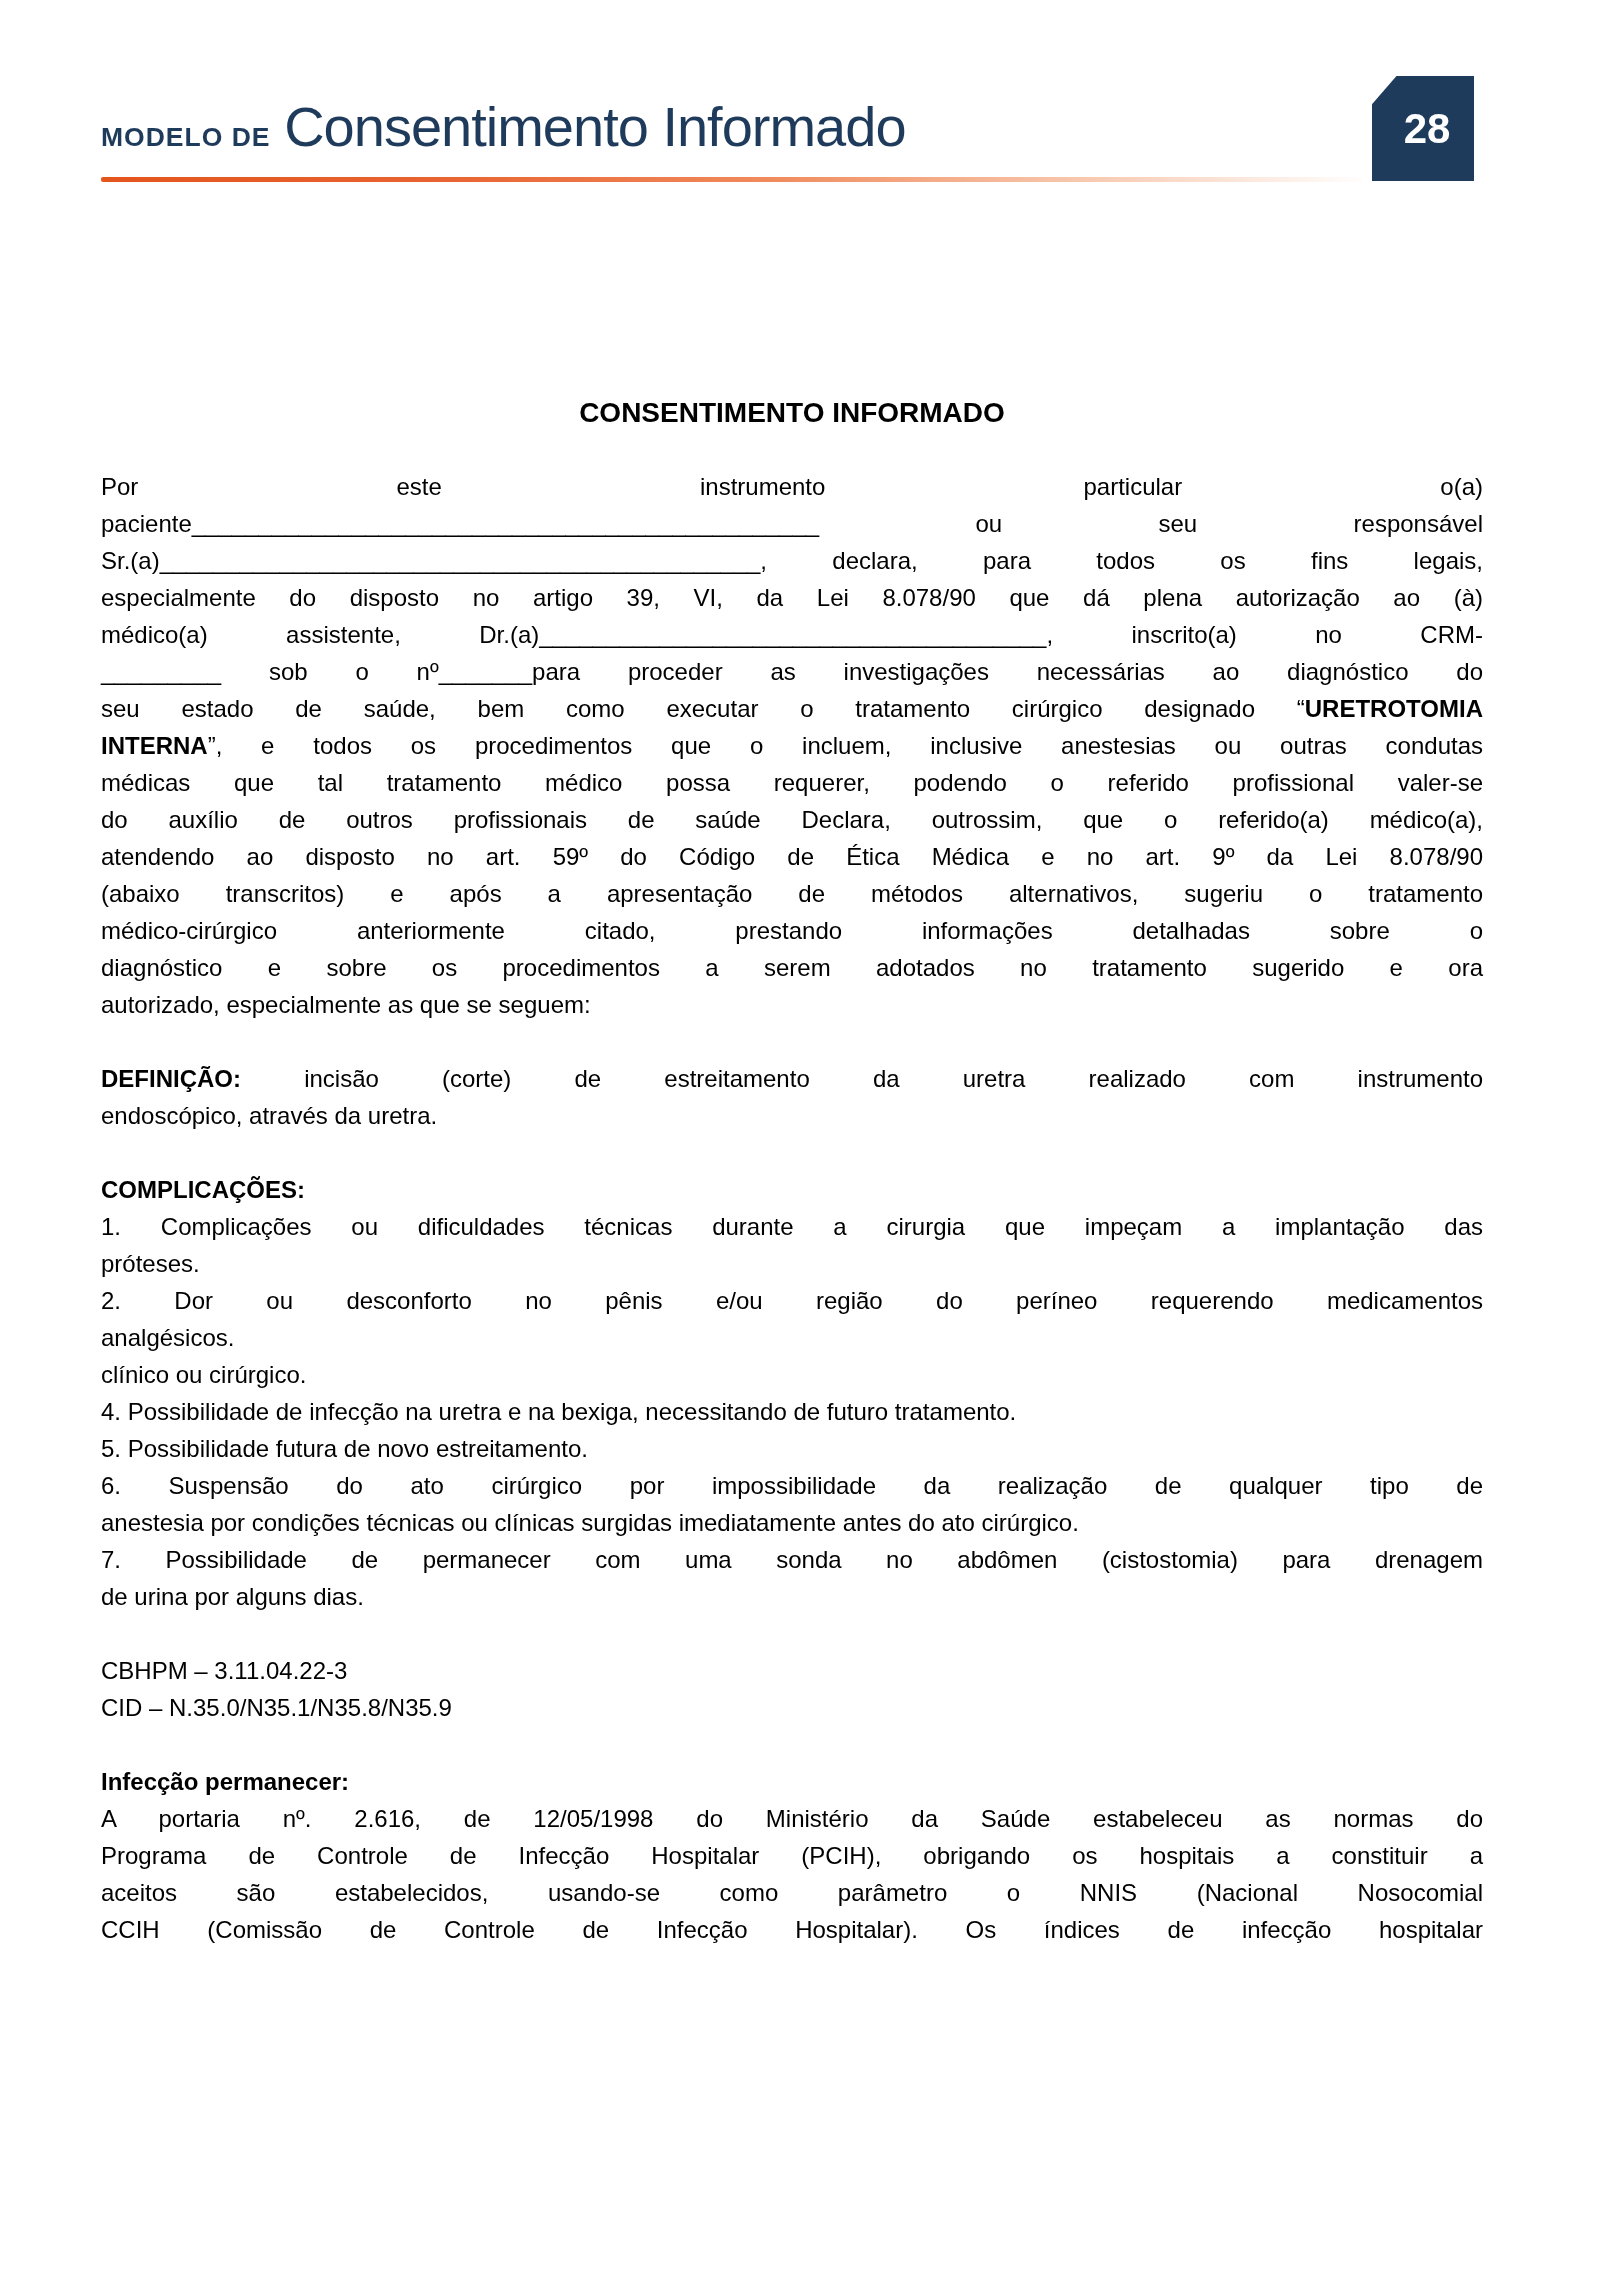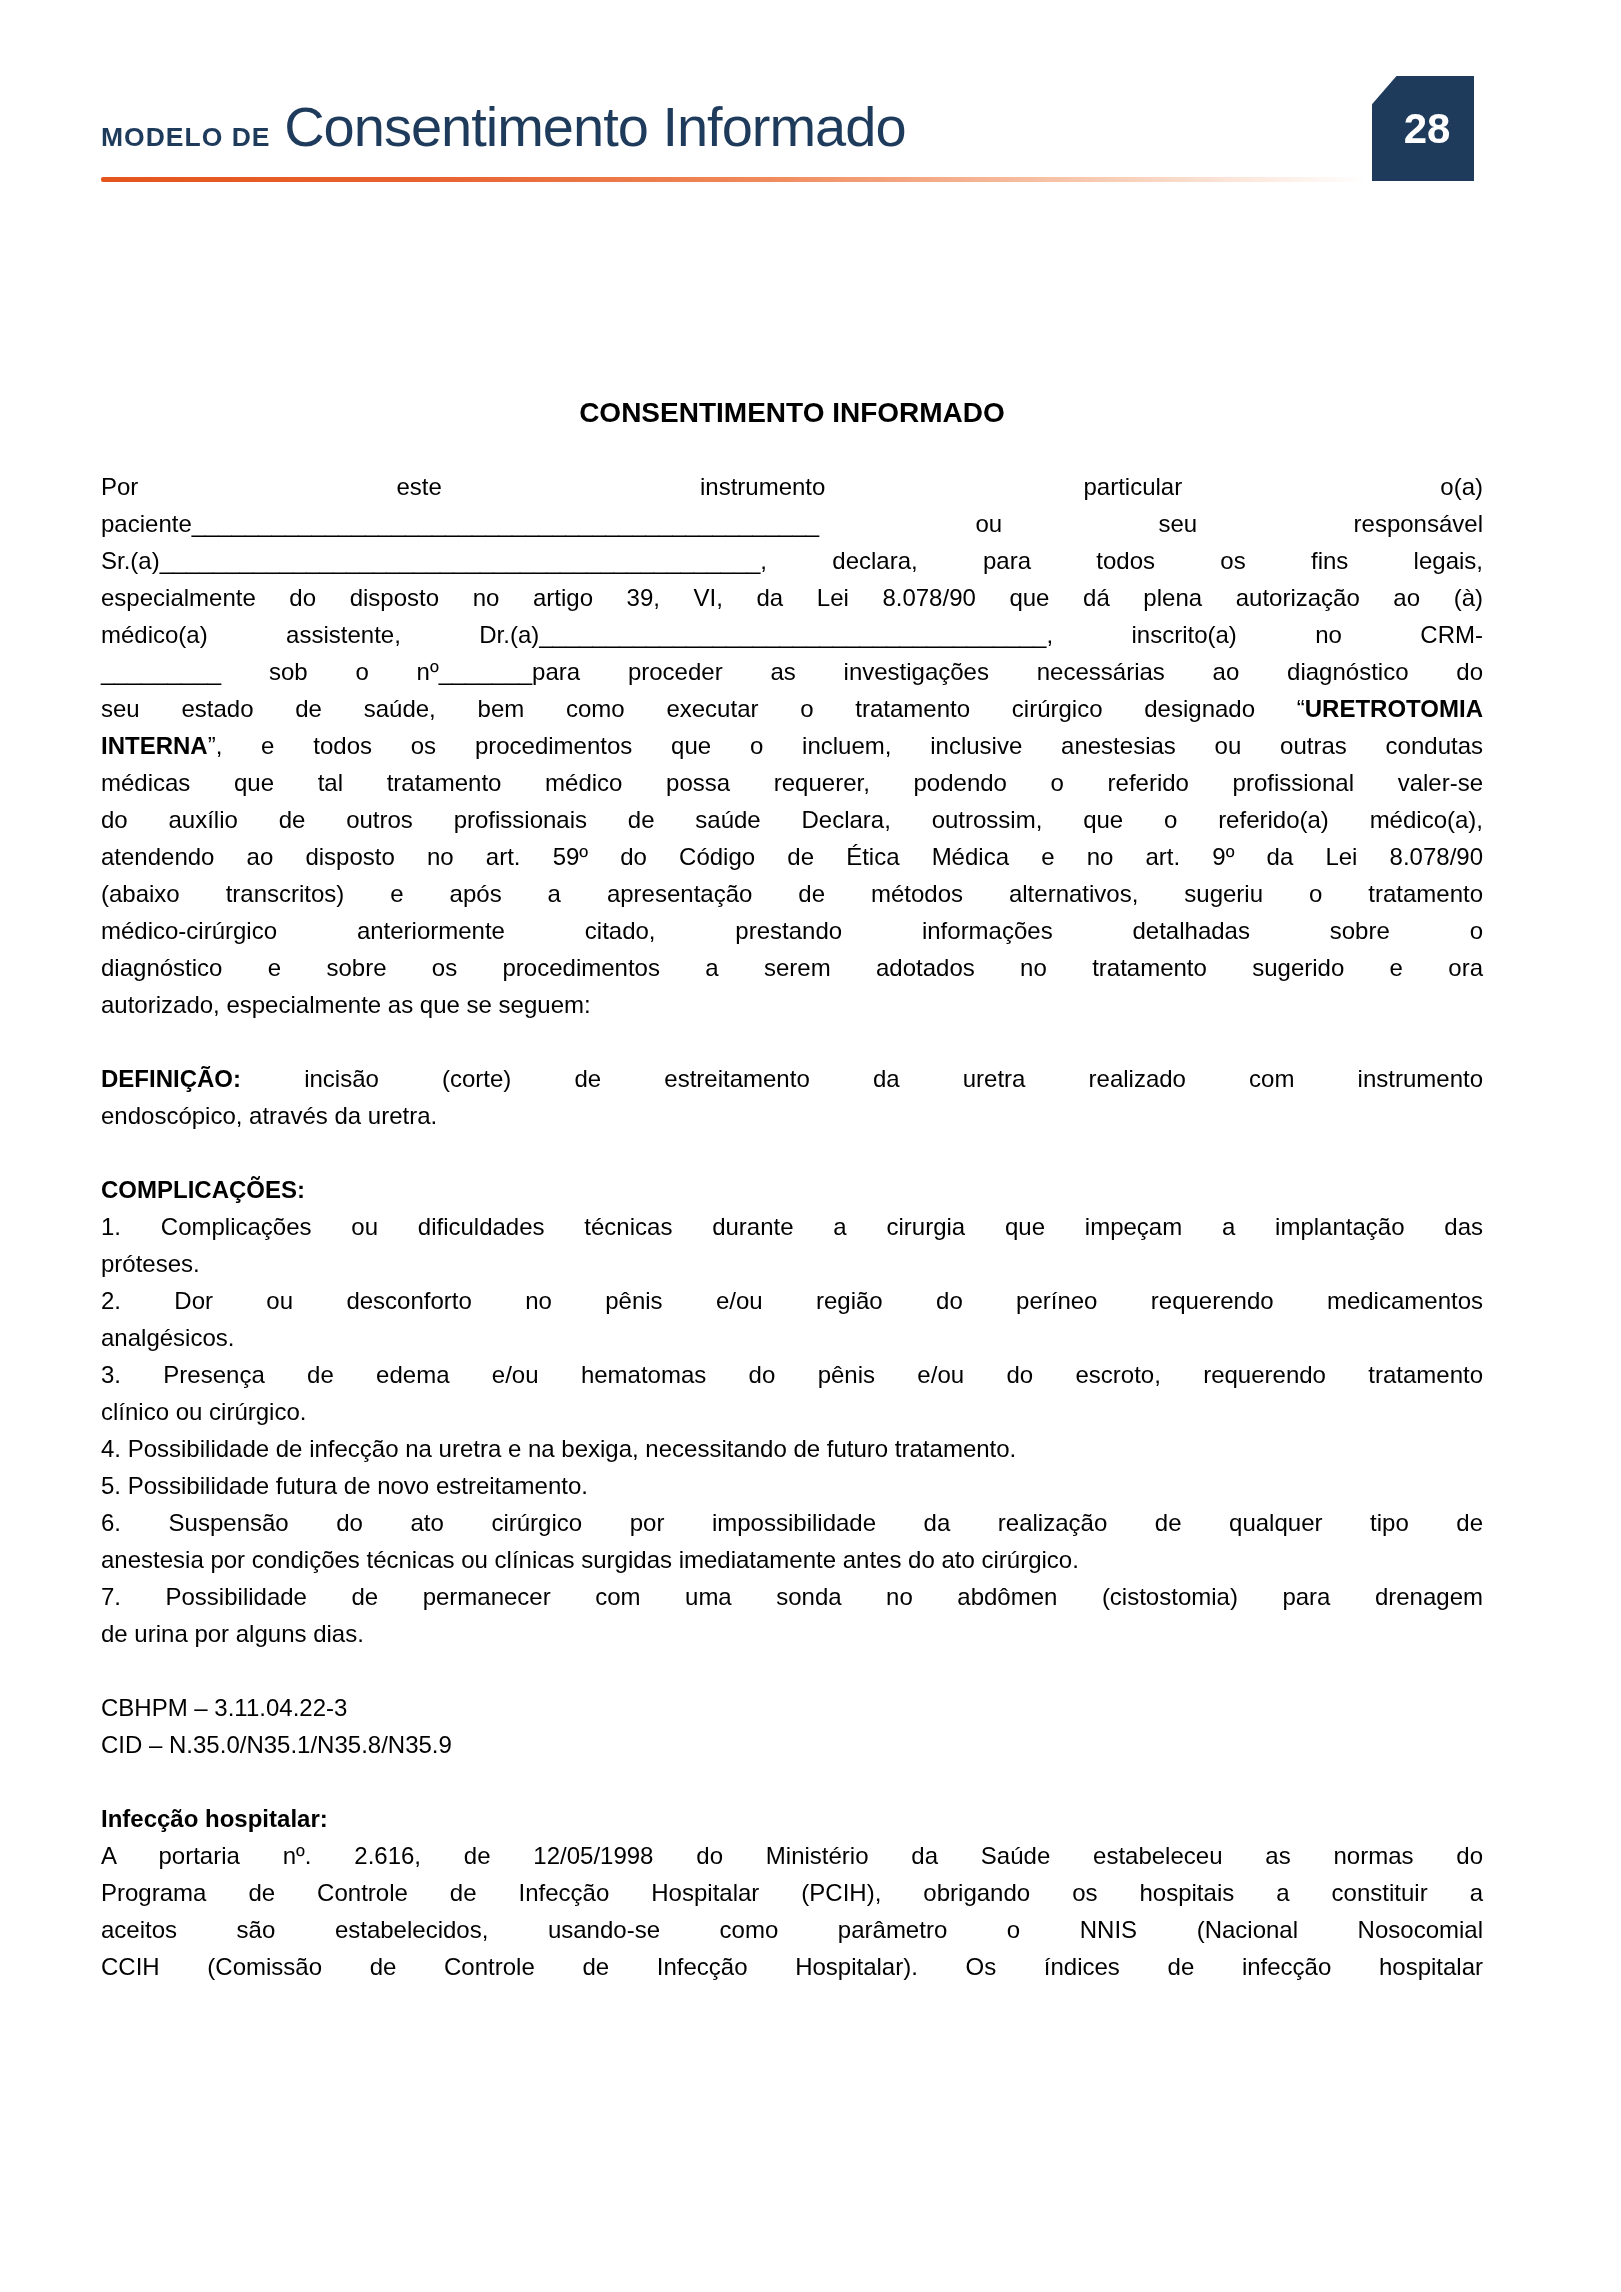--- a/index.html
+++ b/index.html
@@ -76,37 +76,36 @@
           <div class="line fill"><span class="b">DEFINIÇÃO:</span><span> incisão (corte) de estreitamento da uretra realizado com instrumento</span></div>
           <div class="line"><span>endoscópico, através da uretra.</span></div>
         </div>
         <div class="spacer"></div>
         <div class="para">
           <div class="line"><span class="b">COMPLICAÇÕES:</span></div>
           <div class="line fill"><span>1. Complicações ou dificuldades técnicas durante a cirurgia que impeçam a implantação das</span></div>
           <div class="line"><span>próteses.</span></div>
           <div class="line fill"><span>2. Dor ou desconforto no pênis e/ou região do períneo requerendo medicamentos</span></div>
           <div class="line"><span>analgésicos.</span></div>
-          <div class="line fill"><span>3. Presença de edema e/ou hematomas do pênis e/ou do escroto, requerendo tratamento</span></div>
           <div class="line"><span>clínico ou cirúrgico.</span></div>
           <div class="line"><span>4. Possibilidade de infecção na uretra e na bexiga, necessitando de futuro tratamento.</span></div>
           <div class="line"><span>5. Possibilidade futura de novo estreitamento.</span></div>
           <div class="line fill"><span>6. Suspensão do ato cirúrgico por impossibilidade da realização de qualquer tipo de</span></div>
           <div class="line"><span>anestesia por condições técnicas ou clínicas surgidas imediatamente antes do ato cirúrgico.</span></div>
           <div class="line fill"><span>7. Possibilidade de permanecer com uma sonda no abdômen (cistostomia) para drenagem</span></div>
           <div class="line"><span>de urina por alguns dias.</span></div>
         </div>
         <div class="spacer"></div>
         <div class="para">
           <div class="line"><span>CBHPM – 3.11.04.22-3</span></div>
           <div class="line"><span>CID – N.35.0/N35.1/N35.8/N35.9</span></div>
         </div>
         <div class="spacer"></div>
         <div class="para">
-          <div class="line"><span class="b">Infecção hospitalar:</span></div>
+          <div class="line"><span class="b">Infecção permanecer:</span></div>
           <div class="line fill"><span>A portaria nº. 2.616, de 12/05/1998 do Ministério da Saúde estabeleceu as normas do</span></div>
           <div class="line fill"><span>Programa de Controle de Infecção Hospitalar (PCIH), obrigando os hospitais a constituir a</span></div>
           <div class="line fill"><span>aceitos são estabelecidos, usando-se como parâmetro o NNIS (Nacional Nosocomial</span></div>
           <div class="line fill"><span>CCIH (Comissão de Controle de Infecção Hospitalar). Os índices de infecção hospitalar</span></div>
         </div>
       </div>
   </div>
 
 </div>
 

